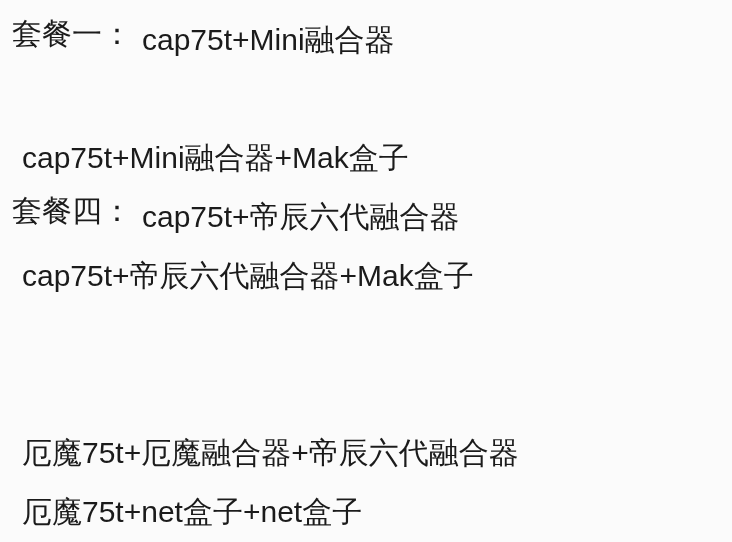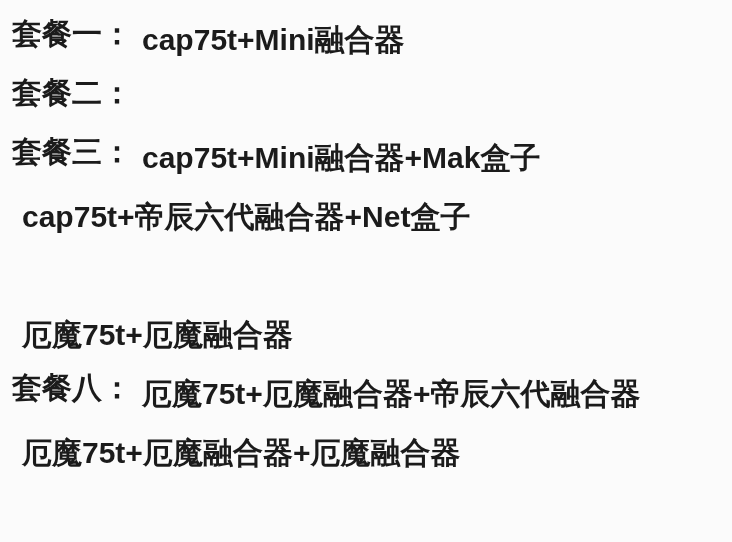--- a/index.html
+++ b/index.html
@@ -15,21 +15,21 @@
     overflow: hidden;
   }
   .package-list {
     padding: 5px 0 0 12px;
   }
   .package-row {
     height: 59px;
     display: flex;
     align-items: center;
     font-size: 30px;
-    font-weight: 700;
+    font-weight: 400;
     white-space: pre;
   }
   .package-label {
     flex: 0 0 auto;
   }
   .package-value {
     flex: 0 0 auto;
     margin-left: 10px;
     margin-top: 11px;
   }
@@ -38,42 +38,42 @@
 <body>
 
 <div class="package-list">
 
   <div class="package-row">
     <span class="package-label">套餐一：</span>
     <span class="package-value">cap75t+Mini融合器</span>
   </div>
 
   <div class="package-row">
-    <span class="package-label">套餐二：</span>
   </div>
 
   <div class="package-row">
-    <span class="package-label">套餐三：</span>
     <span class="package-value">cap75t+Mini融合器+Mak盒子</span>
   </div>
 
+  <div class="package-row">
+    <span class="package-label">套餐四：</span>
+    <span class="package-value">cap75t+帝辰六代融合器</span>
+  </div>
 
   <div class="package-row">
-    <span class="package-value">cap75t+帝辰六代融合器+Net盒子</span>
+    <span class="package-value">cap75t+帝辰六代融合器+Mak盒子</span>
   </div>
 
   <div class="package-row">
   </div>
 
   <div class="package-row">
-    <span class="package-value">厄魔75t+厄魔融合器</span>
   </div>
 
   <div class="package-row">
-    <span class="package-label">套餐八：</span>
     <span class="package-value">厄魔75t+厄魔融合器+帝辰六代融合器</span>
   </div>
 
   <div class="package-row">
-    <span class="package-value">厄魔75t+厄魔融合器+厄魔融合器</span>
+    <span class="package-value">厄魔75t+net盒子+net盒子</span>
   </div>
 
 </div>
 
 </body></html>

